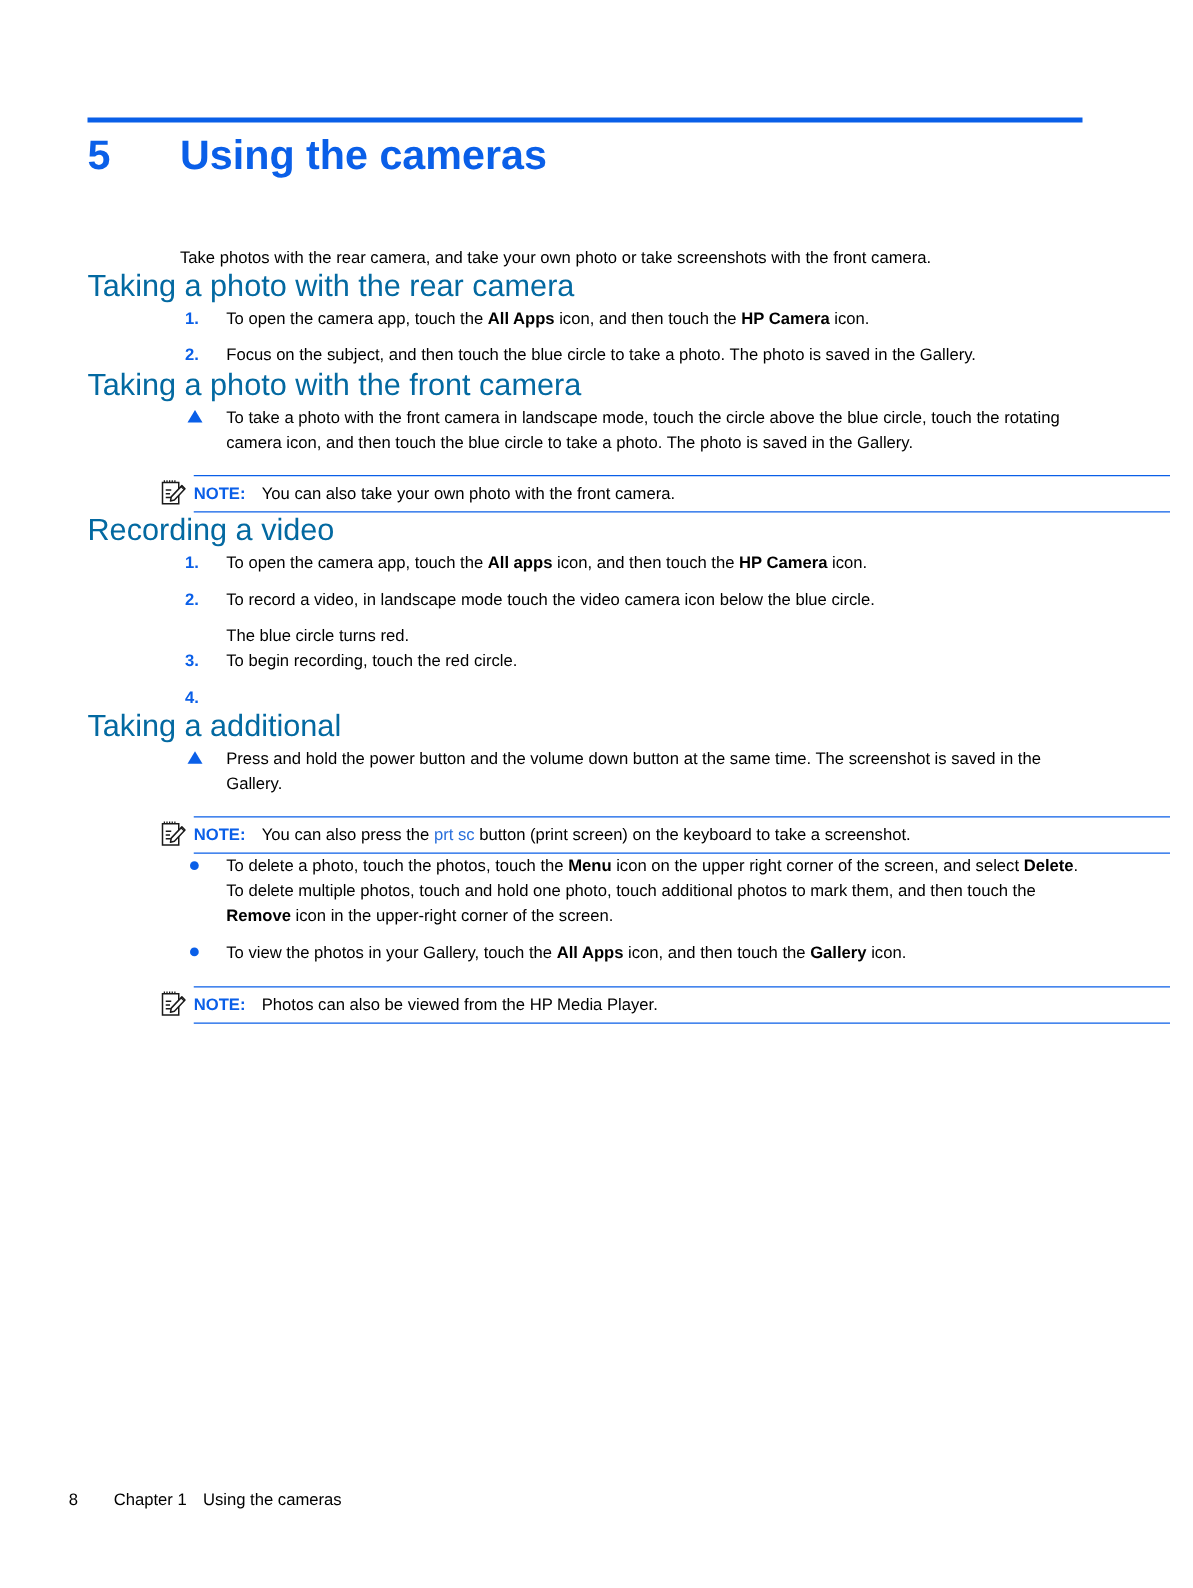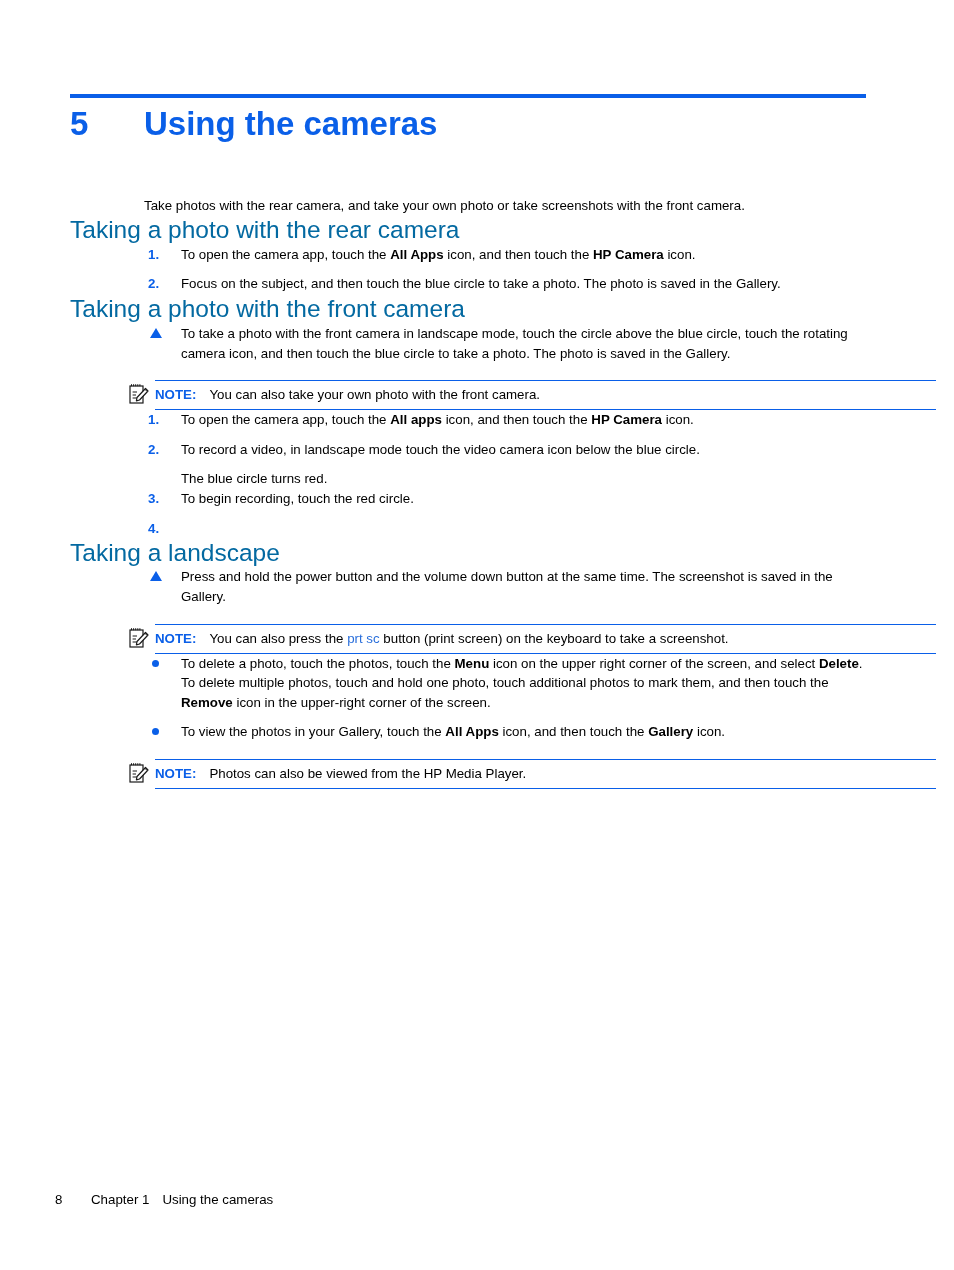--- a/index.html
+++ b/index.html
@@ -234,41 +234,42 @@
             <path d="M9 14.5 L17.5 5.5 L20 8 L11.5 17 L8.4 17.8 Z" fill="#ffffff" stroke="#1a1a1a" stroke-width="1.2" stroke-linejoin="round"></path>
             <path d="M16.8 6.2 L19.3 8.7" stroke="#1a1a1a" stroke-width="1"></path>
           </svg>
         </span>
         <span class="note-label">NOTE:</span>
         <span class="note-text">You can also take your own photo with the front camera.</span>
       </div>
       <div class="note-rule"></div>
     </div>
 
+    <h2 class="section sec-sp-2">Recording a video</h2>
 
     <ol class="steps list-after-head">
       <li class="item">
         <span class="marker">1.</span>
         <span><span>To open the camera app, touch the </span><b>All apps</b><span> icon, and then touch the </span><b>HP Camera</b><span> icon.</span></span>
       </li>
       <li class="item">
         <span class="marker">2.</span>
         <span>To record a video, in landscape mode touch the video camera icon below the blue circle.</span>
       </li>
       <li class="substep">The blue circle turns red.</li>
       <li class="item">
         <span class="marker">3.</span>
         <span>To begin recording, touch the red circle.</span>
       </li>
       <li class="item">
         <span class="marker">4.</span>
       </li>
     </ol>
 
-    <h2 class="section sec-sp-2">Taking a landscape</h2>
+    <h2 class="section sec-sp-2">Taking a additional</h2>
 
     <ul class="tri list-after-head">
       <li class="item">
         <span class="tri-glyph"></span>
         <span>Press and hold the power button and the volume down button at the same time. The screenshot is saved in the Gallery.</span>
       </li>
     </ul>
 
     <div class="note">
       <div class="note-rule"></div>

